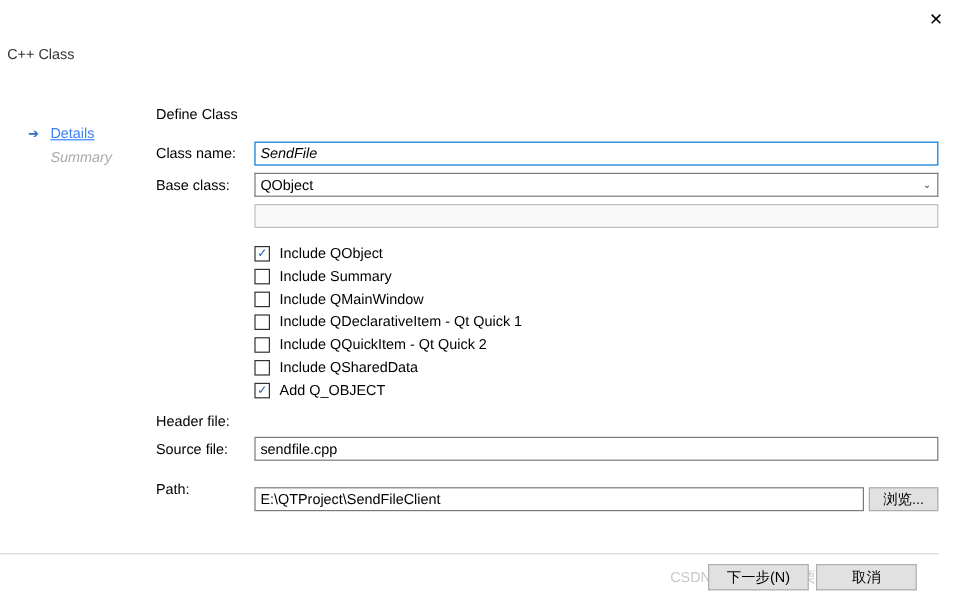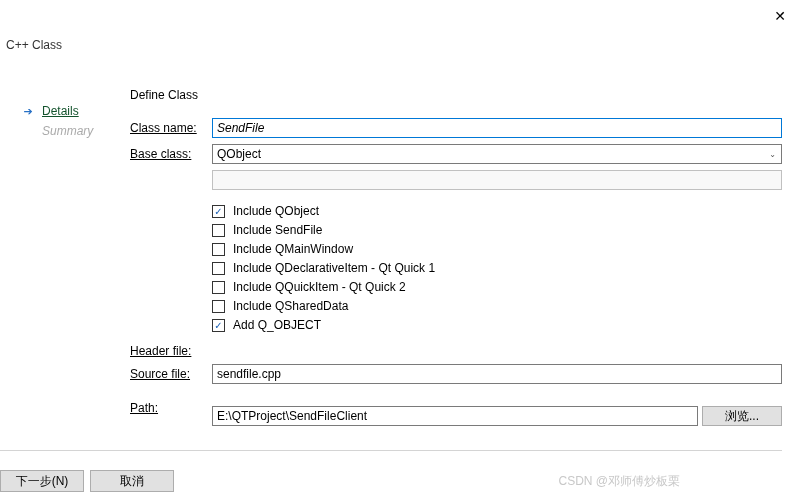--- a/index.html
+++ b/index.html
@@ -2,41 +2,41 @@
 <html><head>
   <meta charset="utf-8">
   <style>
     * { box-sizing: border-box; margin: 0; padding: 0; font-family: "Segoe UI", Arial, sans-serif; }
     body { width: 800px; height: 500px; background: #fff; position: relative; font-size: 12px; color: #000; }
     .close-x { position: absolute; top: 8px; right: 14px; font-size: 14px; cursor: pointer; }
     .page-title { position: absolute; top: 38px; left: 6px; color: #333; }
     .left-nav { position: absolute; left: 20px; top: 104px; width: 90px; }
     .nav-row { display: flex; align-items: center; margin-bottom: 6px; }
     .arrow-icon { width: 16px; text-align: center; color: #2770c5; margin-right: 6px; font-size: 11px; }
-    .nav-active { color: #14532d; text-decoration: underline; }
+    .nav-active { color: #3b82f6; text-decoration: underline; }
     .nav-inactive { color: #aaa; margin-left: 22px; font-style: italic; }
     .main { position: absolute; left: 130px; top: 88px; right: 18px; }
     .section-title { color: #000000; font-size: 12px; margin-bottom: 16px; }
     .form-row { display: flex; align-items: center; margin-bottom: 6px; }
-    .form-label { width: 82px; color: #000; text-decoration: underline; }
+    .form-label { width: 82px; color: #000; }
     .text-input, .select-input, .readonly-input {
       flex: 1; height: 20px; border: 1px solid #7a7a7a; padding: 1px 4px; font-size: 12px;
       font-family: inherit; background: #fff;
     }
     .text-input.focused { border: 1px solid #0078d7; outline: none; font-style: italic; }
     .select-wrap { flex: 1; display: flex; position: relative; }
     .select-input { flex: 1; border-right: none; }
     .select-chevron { width: 18px; height: 20px; border: 1px solid #7a7a7a; border-left: none; display: flex; align-items: center; justify-content: center; font-size: 8px; color: #555; cursor: pointer; }
     .blank-row { height: 20px; border: 1px solid #c0c0c0; margin-left: 82px; margin-top: 6px; margin-bottom: 14px; background: #f8f8f8; }
     .checks { margin-left: 82px; margin-bottom: 12px; }
     .check-row { display: flex; align-items: center; margin-bottom: 5px; }
     .cb { width: 13px; height: 13px; border: 1px solid #333; margin-right: 8px; display: flex; align-items: center; justify-content: center; font-size: 10px; color: #1a5fb4; background: #fff; cursor: pointer; }
     .path-wrap { display: flex; flex: 1; gap: 4px; margin-top: 16px; }
-    .browse-btn { width: 80px; height: 20px; border: 1px solid #adadad; background: #e1e1e1; font-size: 12px; cursor: pointer; }
-    .footer { position: absolute; bottom: 8px; right: 18px; display: flex; gap: 6px; border-top: 1px solid #d4d4d4; padding-top: 19px; left: 0; justify-content: flex-start; padding-right: 18px; }
+    .browse-btn { width: 58px; height: 20px; border: 1px solid #adadad; background: #e1e1e1; font-size: 12px; cursor: pointer; }
+    .footer { position: absolute; bottom: 8px; right: 18px; display: flex; gap: 6px; border-top: 1px solid #d4d4d4; padding-top: 8px; left: 0; justify-content: flex-end; padding-right: 18px; }
     .footer-btn { min-width: 84px; height: 22px; border: 1px solid #adadad; background: #e1e1e1; font-size: 12px; cursor: pointer; padding: 0 8px; }
     .watermark { position: absolute; bottom: 10px; right: 120px; color: #c8c8c8; font-size: 12px; pointer-events: none; }
     .readonly-input { background: #fff; }
   </style>
 </head>
 <body>
 
 <div class="close-x">✕</div>
 
 <div class="page-title">C++ Class</div>
@@ -69,21 +69,21 @@
 
   <div class="blank-row"></div>
 
   <div class="checks">
     <div class="check-row">
       <span class="cb">✓</span>
       <span>Include QObject</span>
     </div>
     <div class="check-row">
       <span class="cb"></span>
-      <span>Include SendFile</span>
+      <span>Include Summary</span>
     </div>
     <div class="check-row">
       <span class="cb"></span>
       <span>Include QMainWindow</span>
     </div>
     <div class="check-row">
       <span class="cb"></span>
       <span>Include QDeclarativeItem - Qt Quick 1</span>
     </div>
     <div class="check-row">

